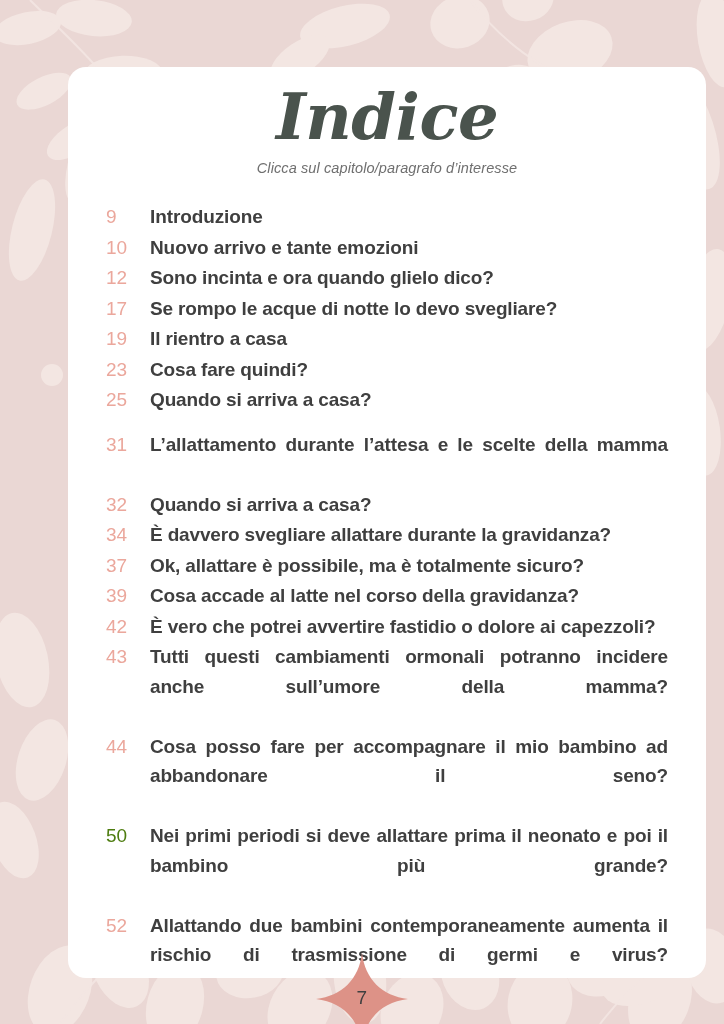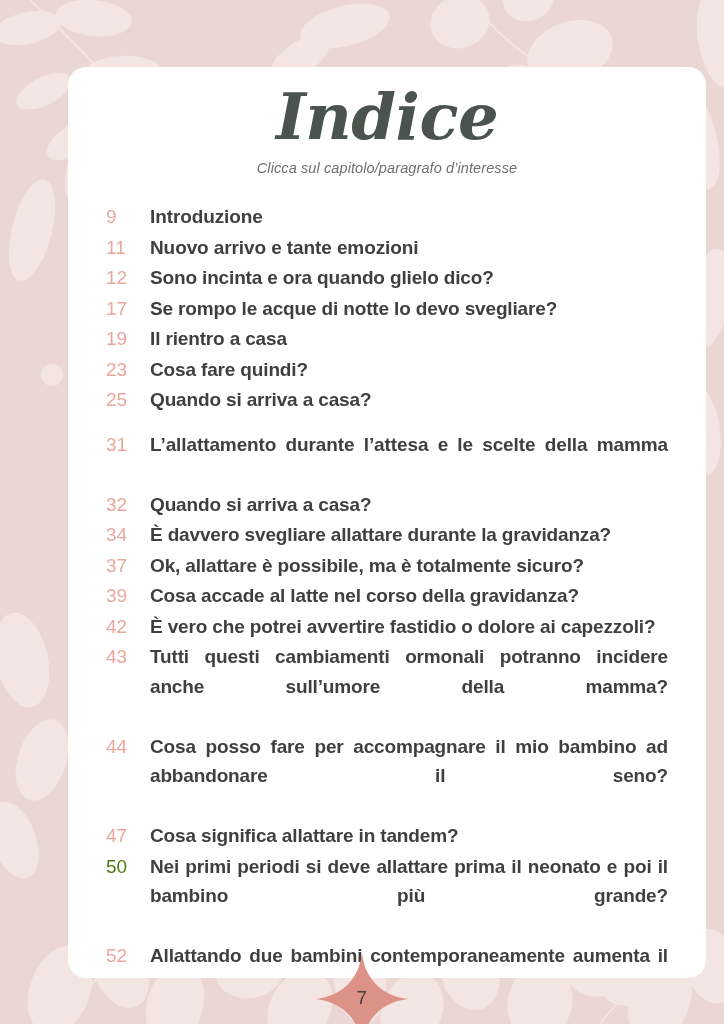--- a/index.html
+++ b/index.html
@@ -214,21 +214,21 @@
 
     <h1 class="title" style="color: rgb(74, 83, 77);">Indice</h1>
     <p class="subtitle" style="color: rgb(111, 111, 111);">Clicca sul capitolo/paragrafo d’interesse</p>
 
     <div class="toc" id="toc-list">
         <div class="toc-entry chapter">
           <span class="toc-page" style="color: rgb(235, 167, 156);">9</span>
           <span class="toc-label" style="color: rgb(63, 63, 63);">Introduzione</span>
         </div>
         <div class="toc-entry chapter">
-          <span class="toc-page" style="color: rgb(235, 167, 156);">11</span>
+          <span class="toc-page" style="color: rgb(235, 167, 156);">10</span>
           <span class="toc-label" style="color: rgb(63, 63, 63);">Nuovo arrivo e tante emozioni</span>
         </div>
         <div class="toc-entry">
           <span class="toc-page" style="color: rgb(235, 167, 156);">12</span>
           <span class="toc-label" style="color: rgb(63, 63, 63);">Sono incinta e ora quando glielo dico?</span>
         </div>
         <div class="toc-entry">
           <span class="toc-page" style="color: rgb(235, 167, 156);">17</span>
           <span class="toc-label" style="color: rgb(63, 63, 63);">Se rompo le acque di notte lo devo svegliare?</span>
         </div>
@@ -268,24 +268,20 @@
           <span class="toc-page" style="color: rgb(235, 167, 156);">42</span>
           <span class="toc-label" style="color: rgb(63, 63, 63);">È vero che potrei avvertire fastidio o dolore ai capezzoli?</span>
         </div>
         <div class="toc-entry wraps">
           <span class="toc-page" style="color: rgb(235, 167, 156);">43</span>
           <span class="toc-label" style="color: rgb(63, 63, 63);">Tutti questi cambiamenti ormonali potranno incidere anche sull’umore della mamma?</span>
         </div>
         <div class="toc-entry wraps">
           <span class="toc-page" style="color: rgb(235, 167, 156);">44</span>
           <span class="toc-label" style="color: rgb(63, 63, 63);">Cosa posso fare per accompagnare il mio bambino ad abbandonare il seno?</span>
-        </div>
-        <div class="toc-entry">
-          <span class="toc-page" style="color: rgb(235, 167, 156);">47</span>
-          <span class="toc-label" style="color: rgb(63, 63, 63);">Cosa significa allattare in tandem?</span>
         </div>
         <div class="toc-entry wraps">
           <span class="toc-page" style="color: #4d7c0f;">50</span>
           <span class="toc-label" style="color: rgb(63, 63, 63);">Nei primi periodi si deve allattare prima il neonato e poi il bambino più grande?</span>
         </div>
         <div class="toc-entry wraps">
           <span class="toc-page" style="color: rgb(235, 167, 156);">52</span>
           <span class="toc-label" style="color: rgb(63, 63, 63);">Allattando due bambini contemporaneamente aumenta il rischio di trasmissione di germi e virus?</span>
         </div>
       </div>

